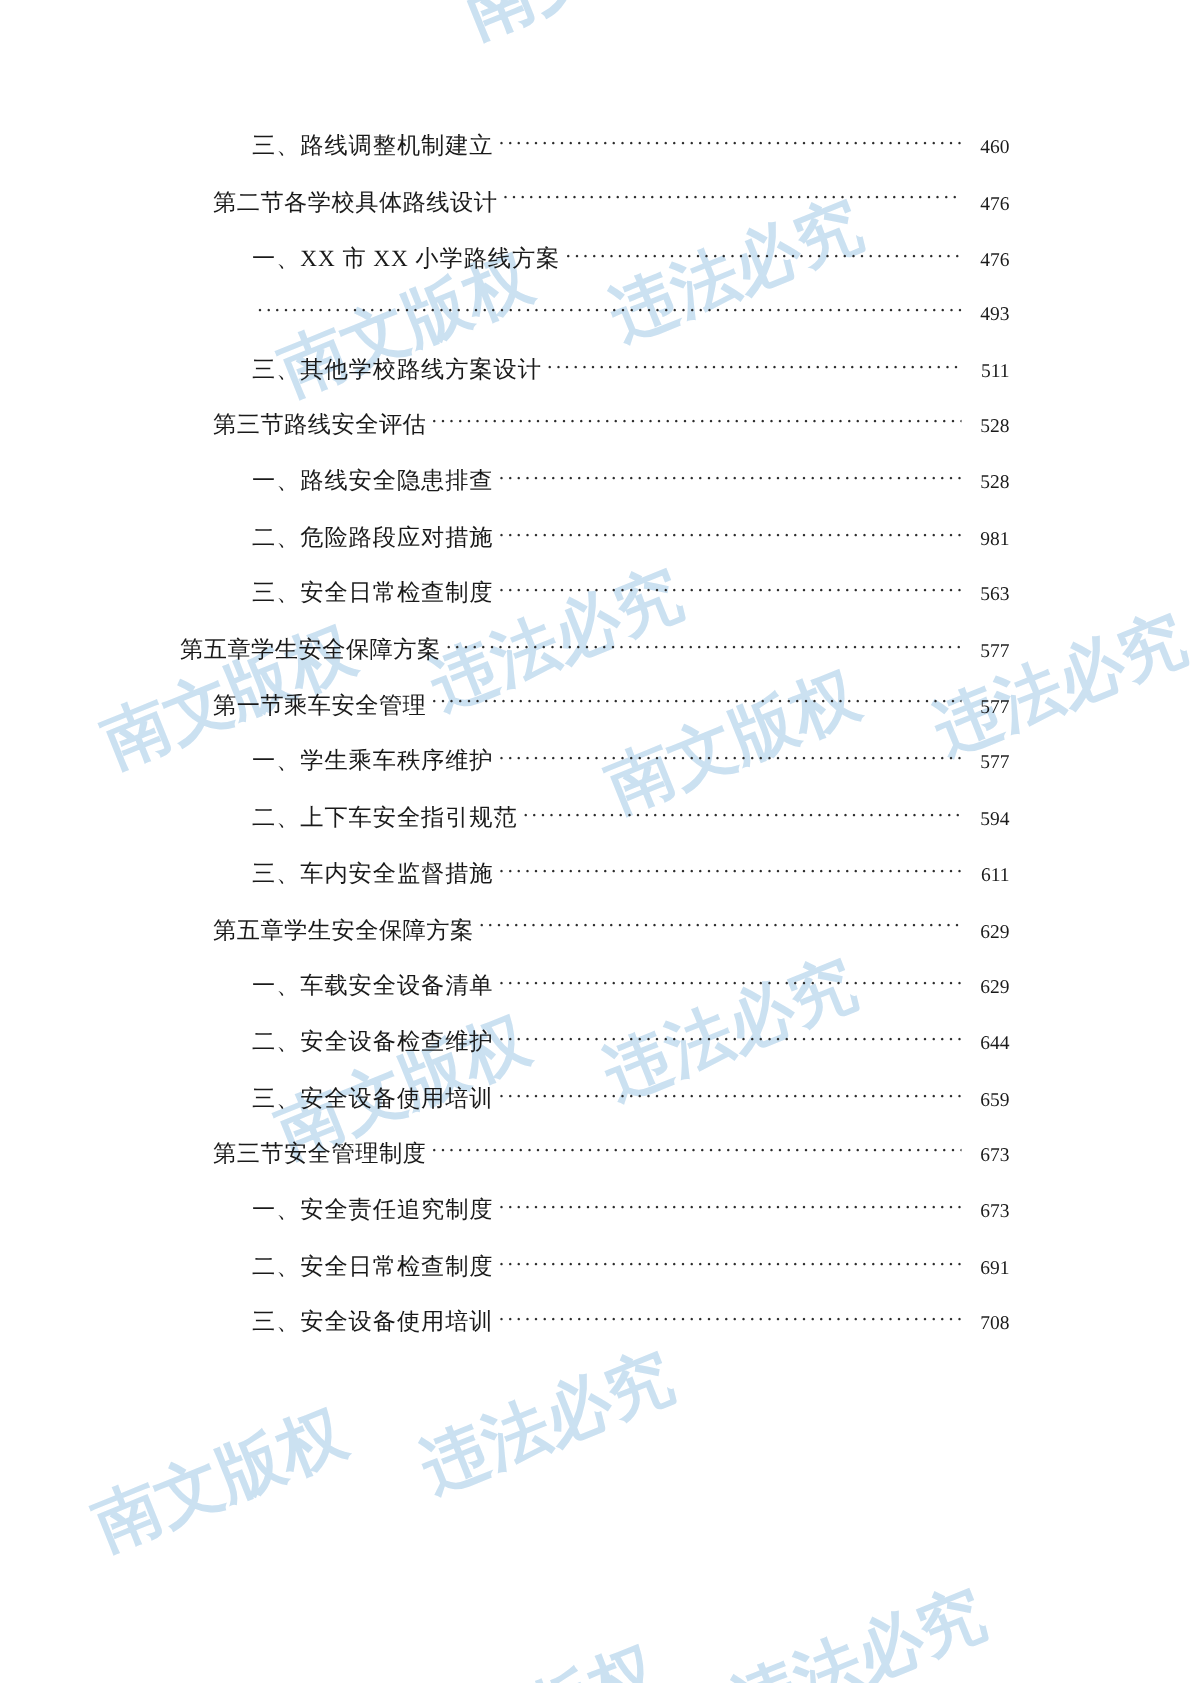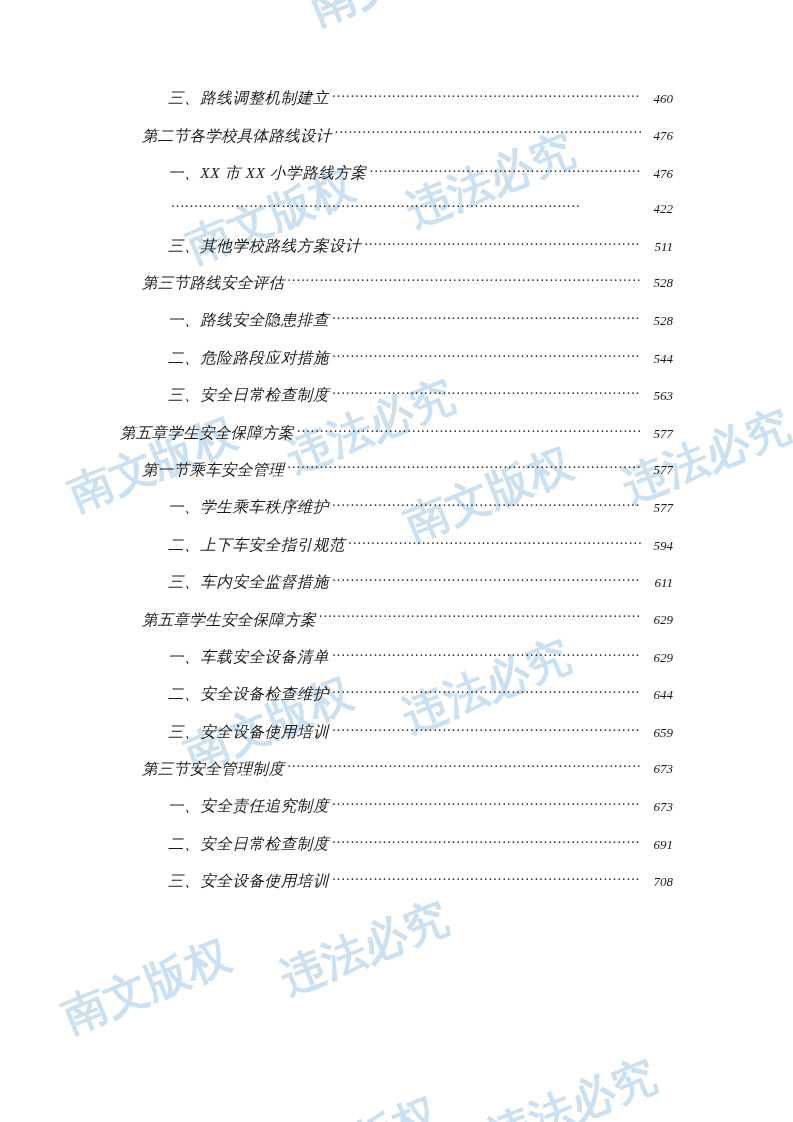--- a/index.html
+++ b/index.html
@@ -16,21 +16,20 @@
   }
 
   .page {
     position: absolute;
     top: 0;
     left: 0;
     width: 793px;
     height: 858px;
     box-sizing: border-box;
     padding: 90px 120px 0 120px;
-    font-style: italic;
   }
 
   
   .watermarks {
     position: absolute;
     inset: 0;
     pointer-events: none;
     z-index: 5;
     overflow: hidden;
   }
@@ -101,41 +100,41 @@
         <span class="leader">·························································································</span>
         <span class="pageno">476</span>
       </div>
       <div class="toc-row lvl-3">
         <span class="label">一、XX 市 XX 小学路线方案</span>
         <span class="leader">·························································································</span>
         <span class="pageno">476</span>
       </div>
       <div class="toc-row lvl-3">
         <span class="leader">·························································································</span>
-        <span class="pageno">422</span>
+        <span class="pageno">493</span>
       </div>
       <div class="toc-row lvl-3">
         <span class="label">三、其他学校路线方案设计</span>
         <span class="leader">·························································································</span>
         <span class="pageno">511</span>
       </div>
       <div class="toc-row lvl-2">
         <span class="label">第三节路线安全评估</span>
         <span class="leader">·························································································</span>
         <span class="pageno">528</span>
       </div>
       <div class="toc-row lvl-3">
         <span class="label">一、路线安全隐患排查</span>
         <span class="leader">·························································································</span>
         <span class="pageno">528</span>
       </div>
       <div class="toc-row lvl-3">
         <span class="label">二、危险路段应对措施</span>
         <span class="leader">·························································································</span>
-        <span class="pageno">544</span>
+        <span class="pageno">981</span>
       </div>
       <div class="toc-row lvl-3">
         <span class="label">三、安全日常检查制度</span>
         <span class="leader">·························································································</span>
         <span class="pageno">563</span>
       </div>
       <div class="toc-row lvl-1">
         <span class="label">第五章学生安全保障方案</span>
         <span class="leader">·························································································</span>
         <span class="pageno">577</span>

